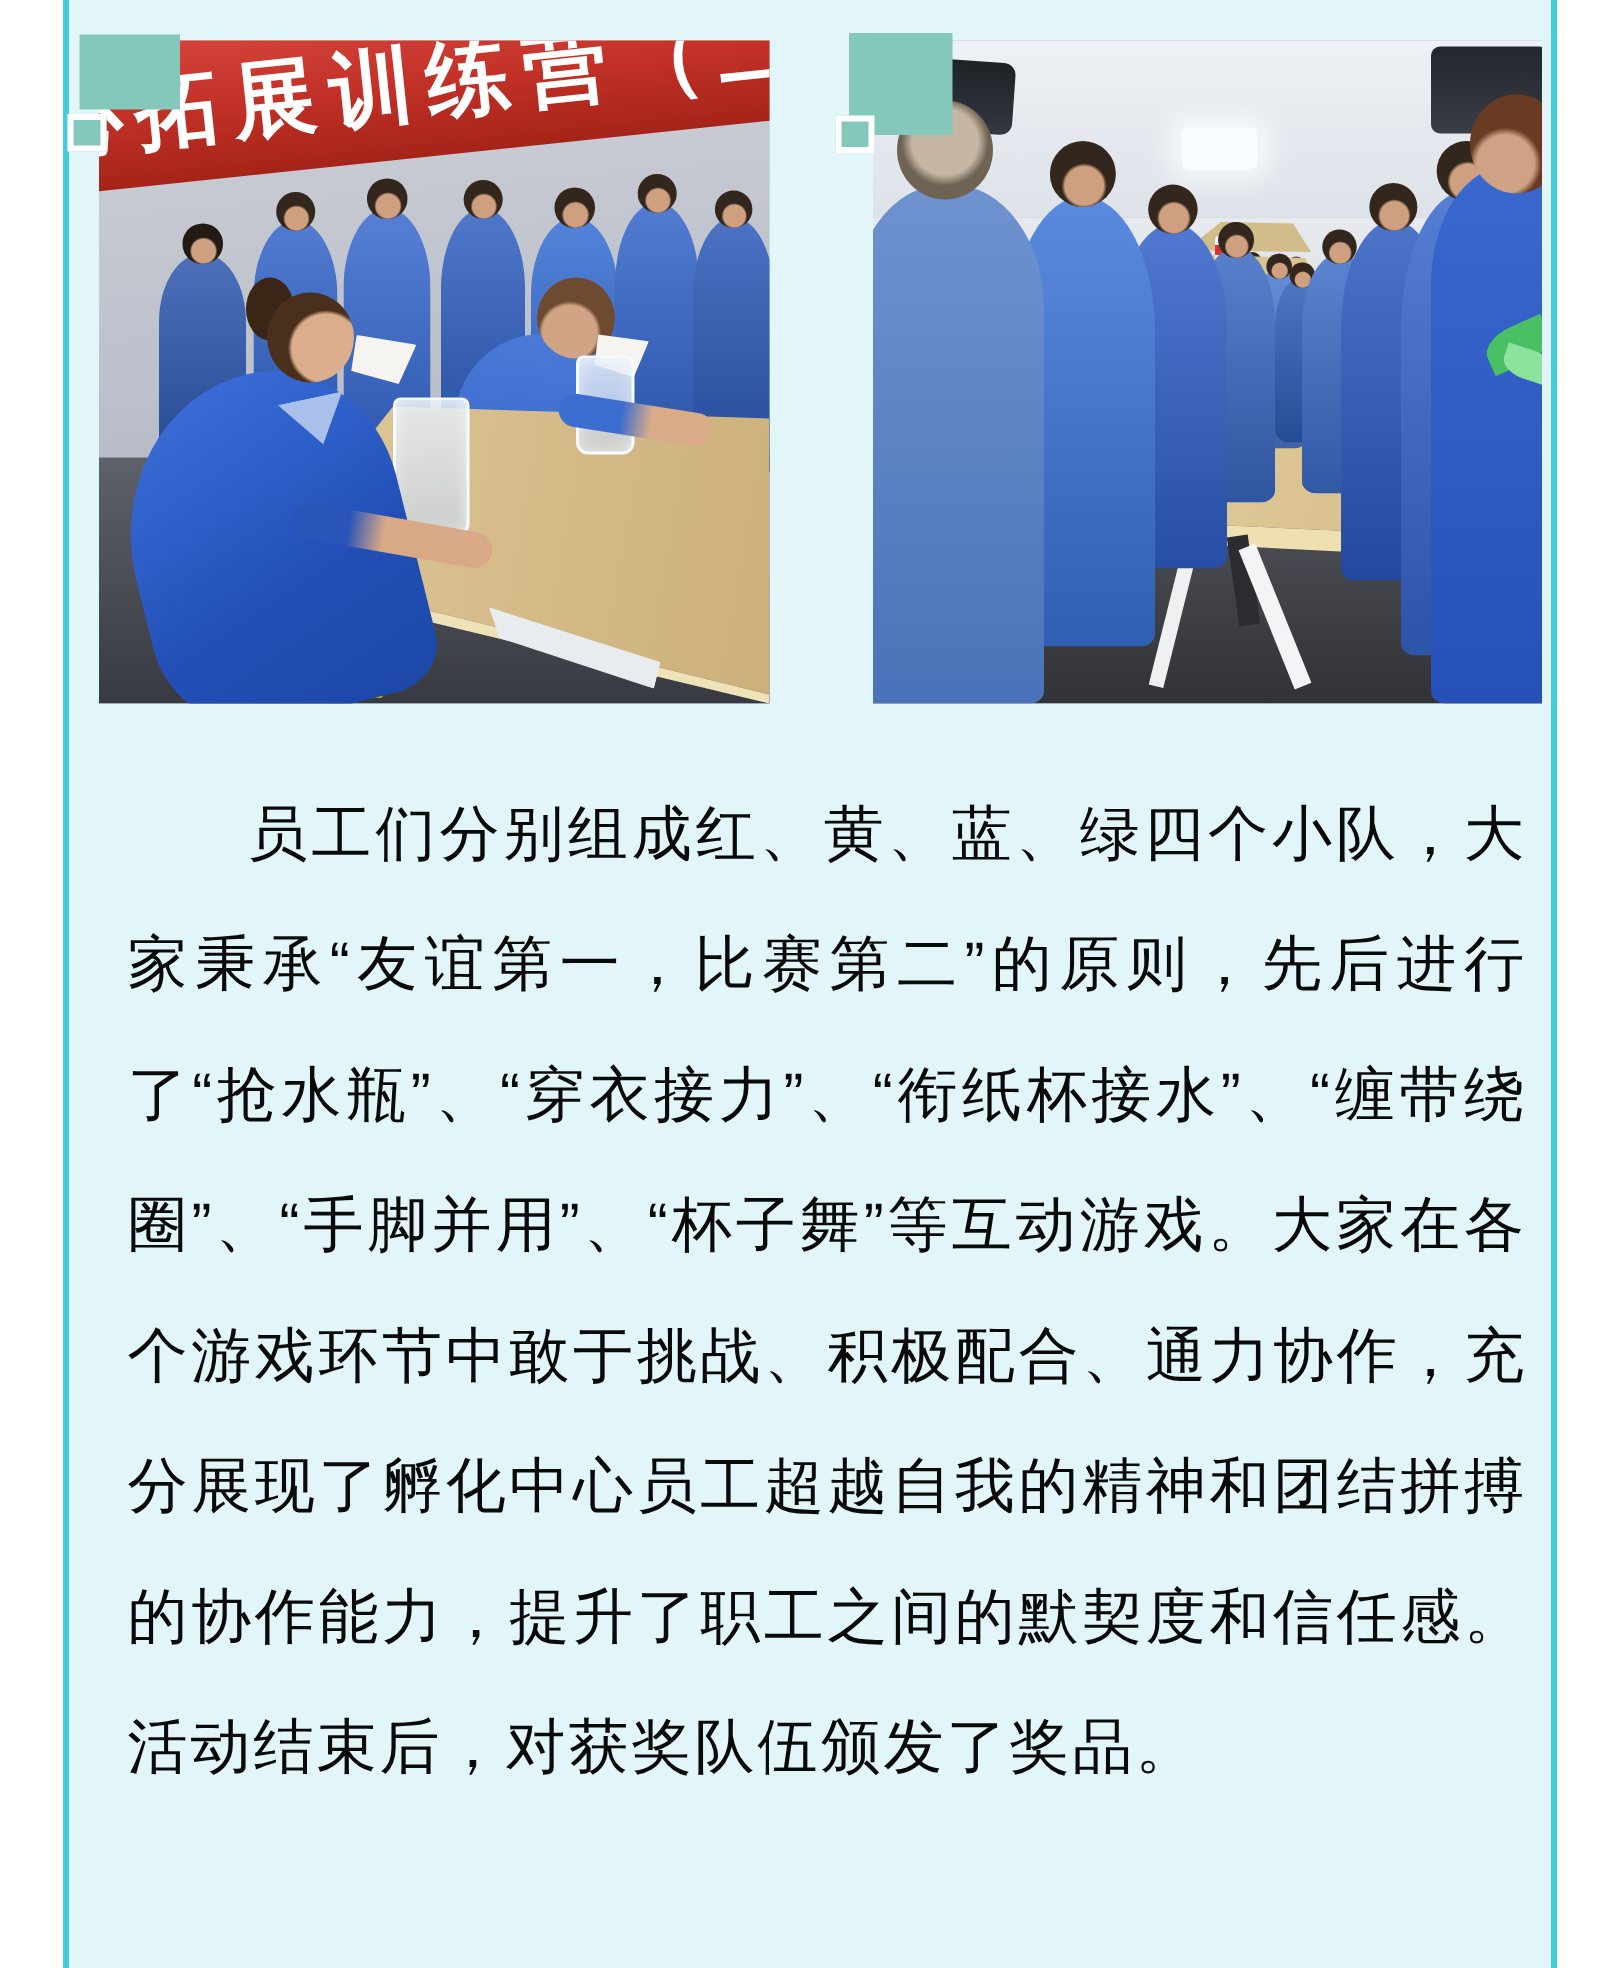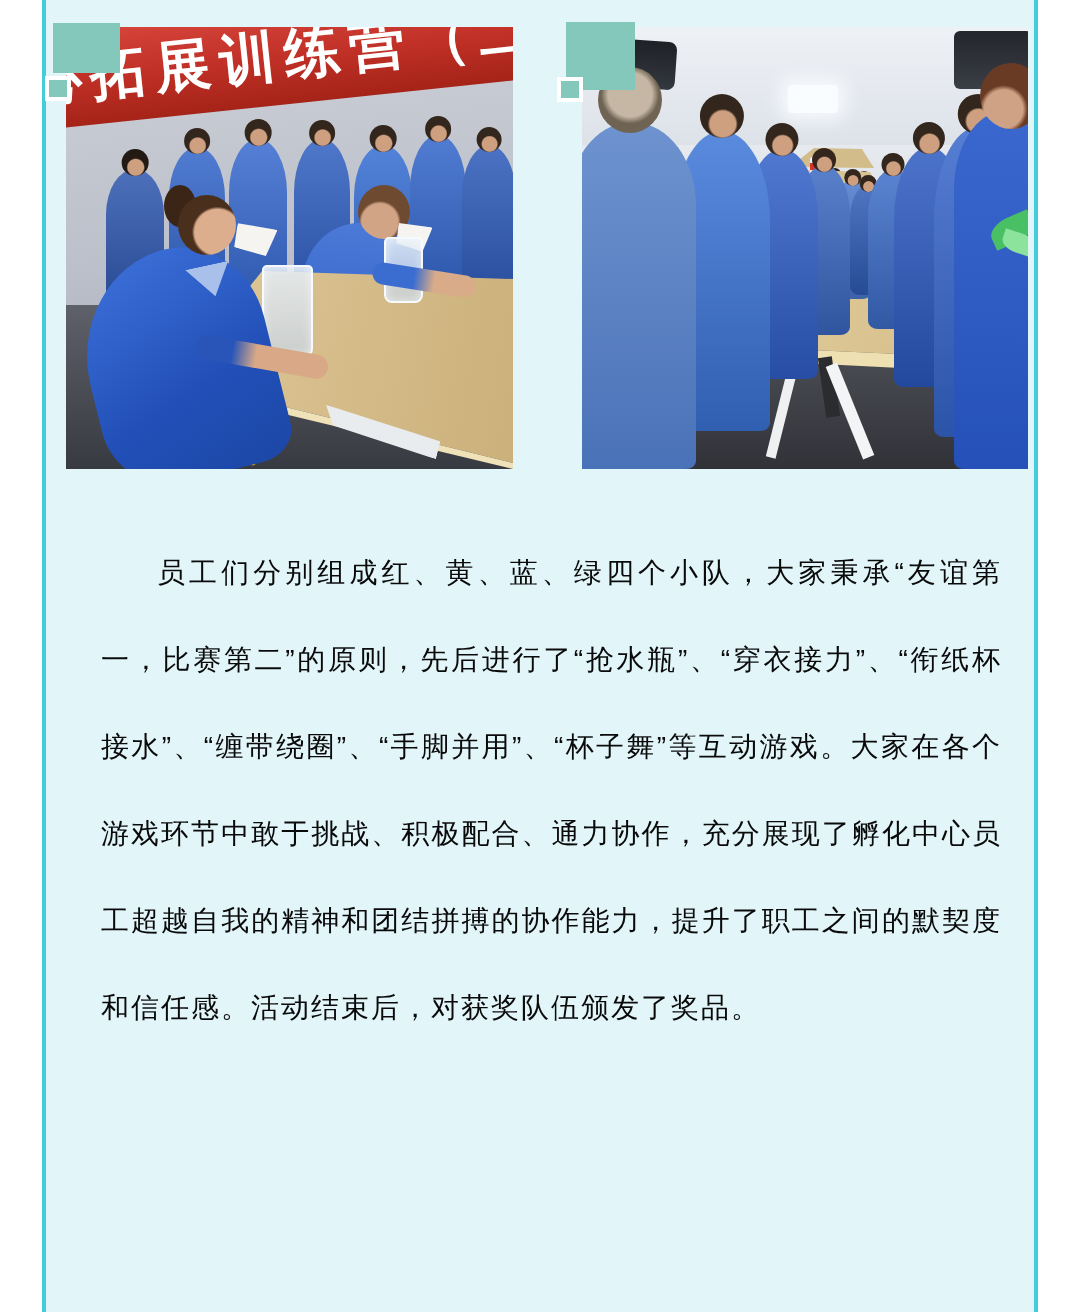--- a/index.html
+++ b/index.html
@@ -42,22 +42,22 @@
 
   
   .p2-ceiling{position:absolute;left:0;right:0;top:0;height:118px;background:linear-gradient(180deg,#eef1f5,#dde2e9);}
   .p2-wall{position:absolute;left:0;right:0;top:118px;height:138px;
       background:linear-gradient(180deg,#e6e9ed,#d8dce2);}
   .p2-floor{position:absolute;left:0;right:0;top:256px;bottom:0;background:linear-gradient(180deg,#5b5d64,#303238);}
   .bt{position:absolute;border-radius:3px 3px 2px 2px;
       background:linear-gradient(180deg,#f2f4f6 0 16%,#eef4f8 16% 34%,#d6332c 34% 68%,#e9eff3 68% 100%);}
 
   
-  .article{position:absolute;left:0;right:0;top:513px;margin:16px;padding:0 16px 0 39px;
-      font-size:28px;line-height:87px;letter-spacing:2px;color:#0a0a0a;
+  .article{position:absolute;left:0;right:0;top:513px;margin:0;padding:0 16px 0 39px;
+      font-size:40px;line-height:87px;letter-spacing:2px;color:#0a0a0a;
       text-align:justify;text-indent:2em;font-weight:400;}
 </style>
 </head>
 <body>
 
 <div class="canvas">
   <div class="vline" style="left:42px"></div>
   <div class="vline" style="left:1034px"></div>
 
   <div class="page">

